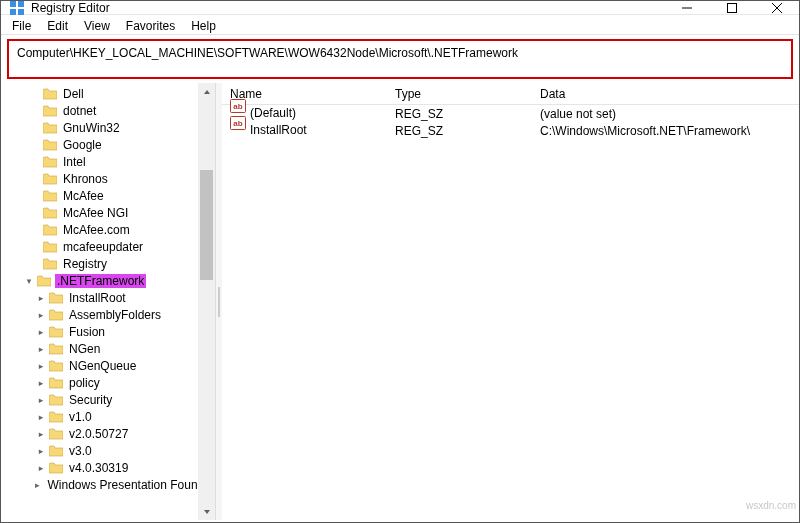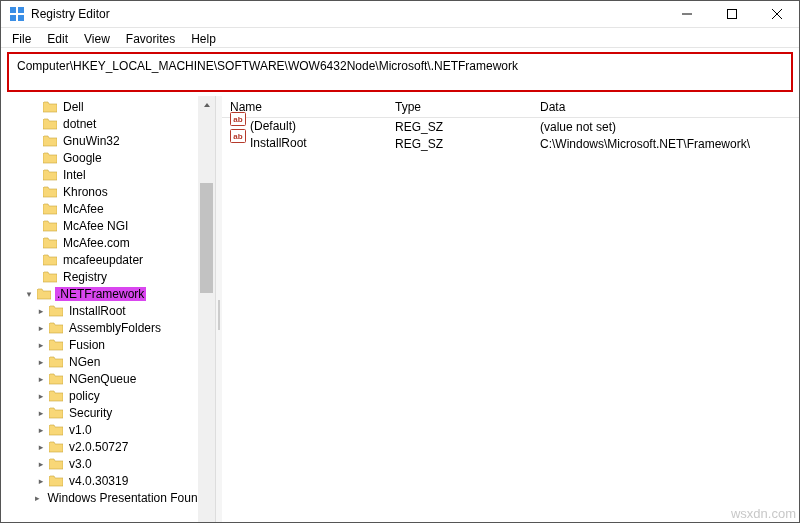--- a/index.html
+++ b/index.html
@@ -8,21 +8,21 @@
     font-family: "Segoe UI", Tahoma, sans-serif;
     font-size: 12px;
     background: #fff;
     color: #000;
     width: 800px;
     height: 523px;
     overflow: hidden;
     border: 1px solid #555;
   }
   .titlebar {
-    height: 27px;
+    height: 14px;
     display: flex;
     align-items: center;
     background: #fff;
     border-bottom: 1px solid #e5e5e5;
   }
   .titlebar .app-icon {
     width: 16px; height: 16px;
     margin: 0 6px 0 8px;
     display: inline-block;
   }
@@ -145,22 +145,22 @@
     font-size: 12px;
   }
   .list-row .cell { padding: 0 8px; overflow:hidden; white-space: nowrap; }
   .val-icon {
     display:inline-block;
     width:16px;height:30px;
     margin-right:4px;
     vertical-align:middle;
   }
   .watermark {
-    position: fixed; bottom: 2px; right: 4px;
-    font-size: 13px; color: #c8c8c8; text-align: center;
+    position: fixed; bottom: 12px; right: 4px;
+    font-size: 10px; color: #c8c8c8; text-align: center;
   }
 </style>
 </head>
 <body>
 
 <div class="titlebar">
   <span class="app-icon">
     <svg viewBox="0 0 16 16">
       <rect x="1" y="1" width="6" height="6" fill="#3a8ee6"></rect>
       <rect x="9" y="1" width="6" height="6" fill="#3a8ee6"></rect>

